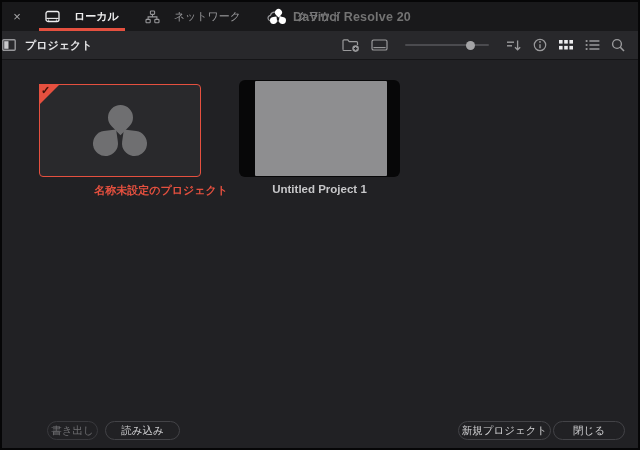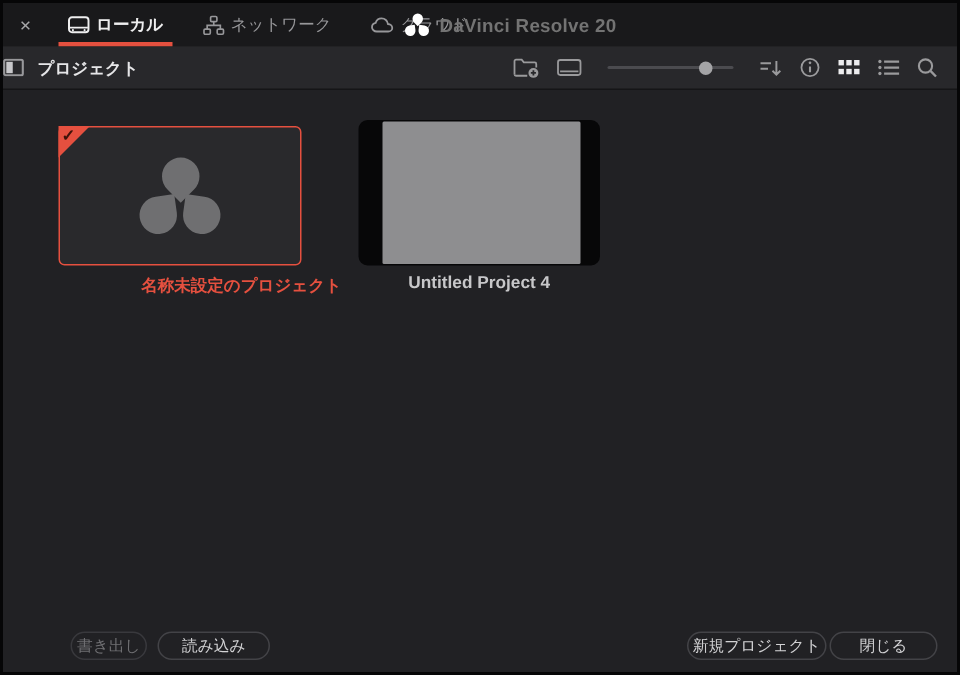--- a/index.html
+++ b/index.html
@@ -17,21 +17,21 @@
     position:absolute; top:0; left:0; right:0; height:29px;
     background:#19191b; display:flex; align-items:stretch;
   }
   .close-btn{
     position:absolute; left:6px; top:0; width:18px; height:29px;
     color:#a8a8aa; font-size:13px; display:flex; align-items:center; justify-content:center;
     cursor:default;
   }
   .tabs{ position:absolute; left:37px; top:0; height:29px; display:flex; gap:14px; }
   .tab{
-    display:flex; align-items:center; gap:4px; padding:0 6px; height:100%;
+    display:flex; align-items:center; gap:14px; padding:0 6px; height:100%;
     color:#97979a; font-size:11px; position:relative; white-space:nowrap;
   }
   .tab.active{ color:#eeeeef; font-weight:bold; }
   .tab.active::after{
     content:""; position:absolute; left:0; right:0; bottom:0; height:3px;
     background:#e5503f;
   }
   .tab .ticon{ display:flex; align-items:center; }
   .appgroup{
     position:absolute; left:268px; top:0; height:29px;
@@ -257,19 +257,19 @@
       <span class="petal top"></span>
         <span class="petal bl"></span>
         <span class="petal br"></span>
     </span>
   </div>
   <div class="card1-label">名称未設定のプロジェクト</div>
 
   <div class="card2">
     <div class="frame"></div>
   </div>
-  <div class="card2-label">Untitled Project 4</div>
+  <div class="card2-label">Untitled Project 1</div>
 
   <button class="pill disabled btn-export">書き出し</button>
   <button class="pill btn-import">読み込み</button>
   <button class="pill btn-new">新規プロジェクト</button>
   <button class="pill btn-close">閉じる</button>
 </div>
 
 </body></html>

